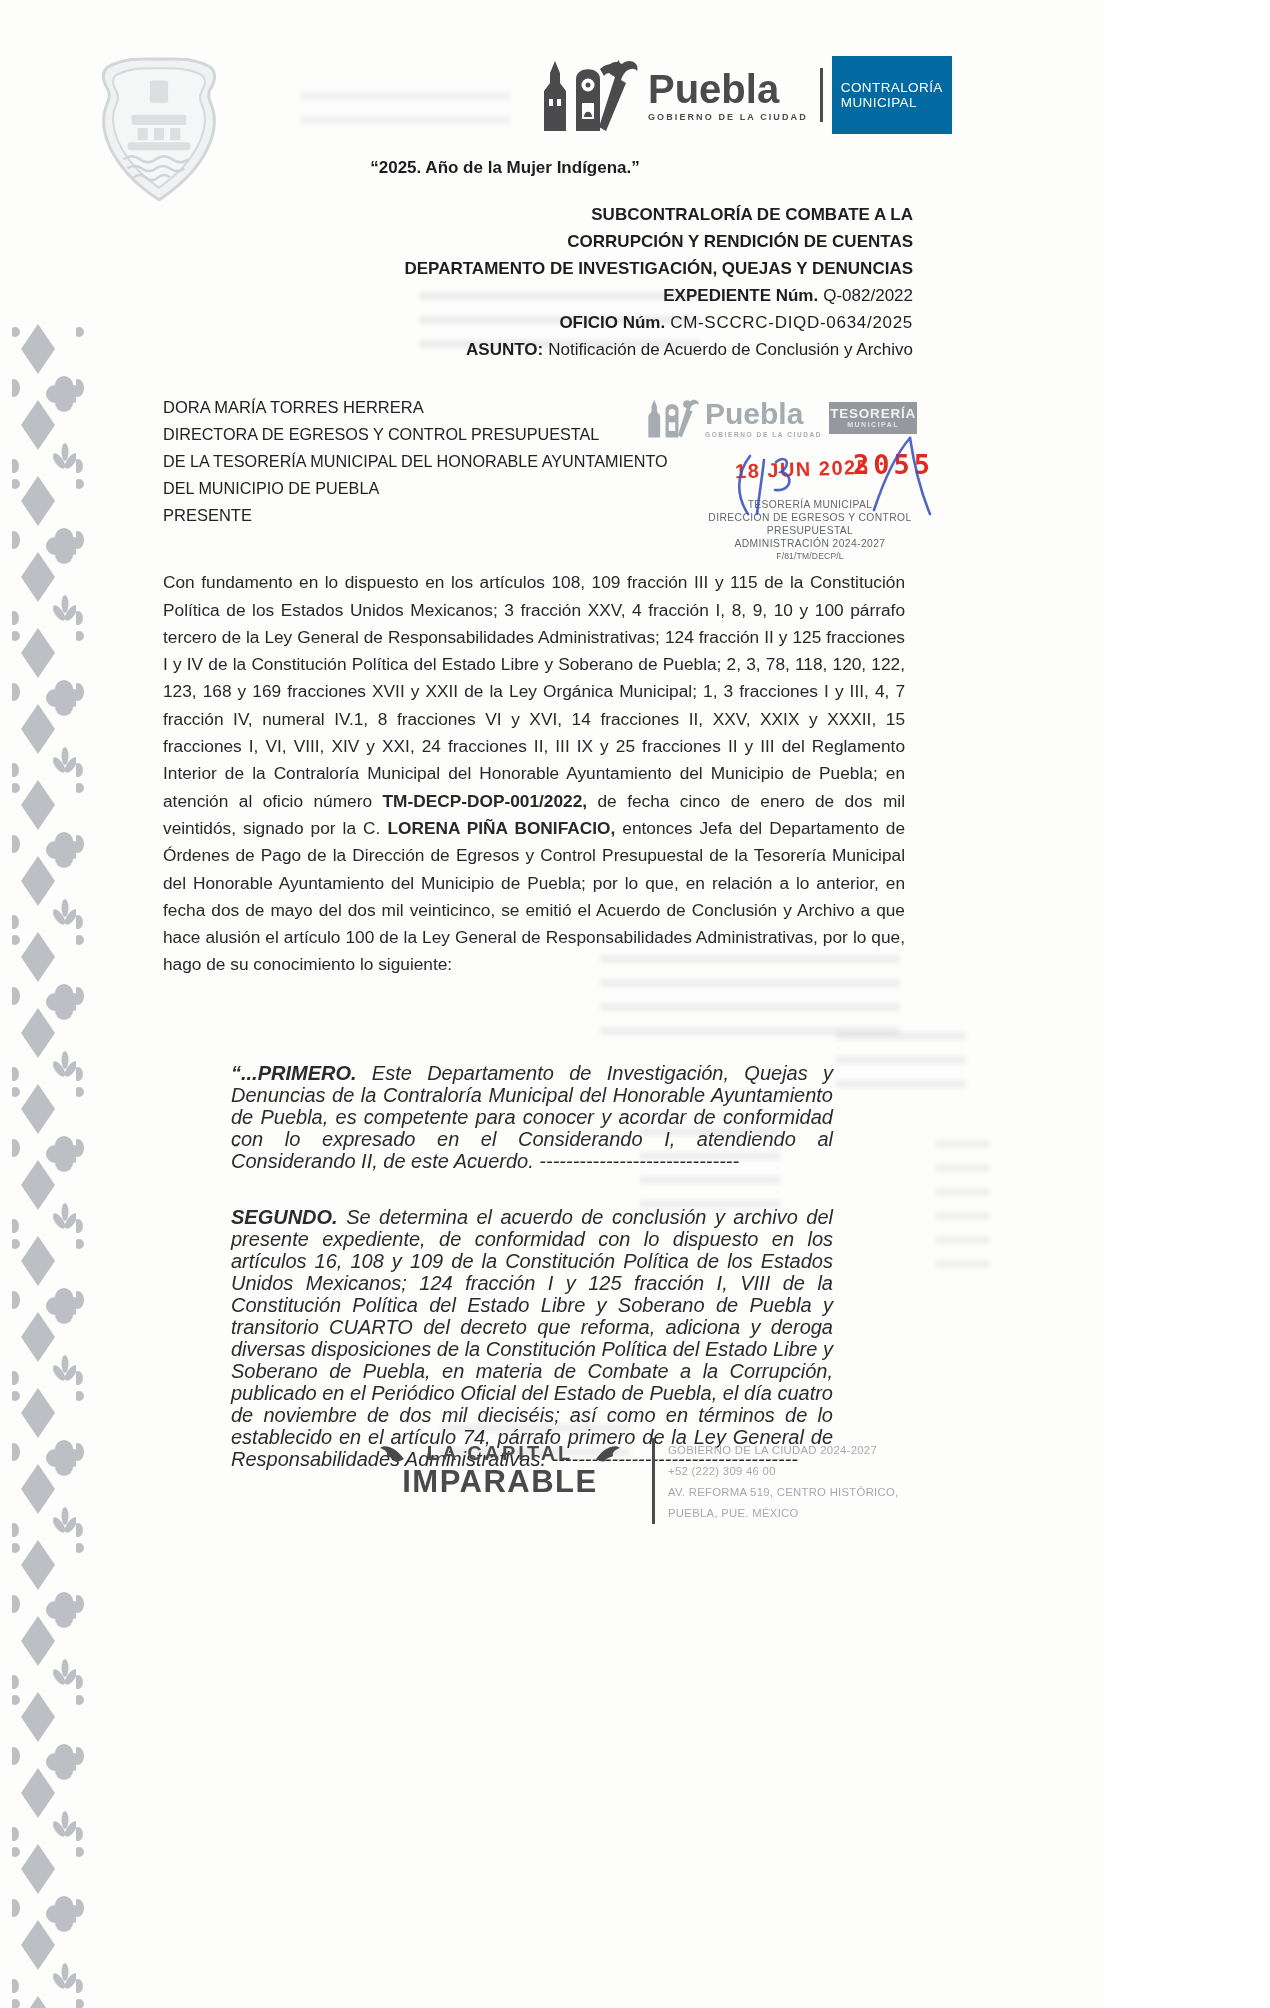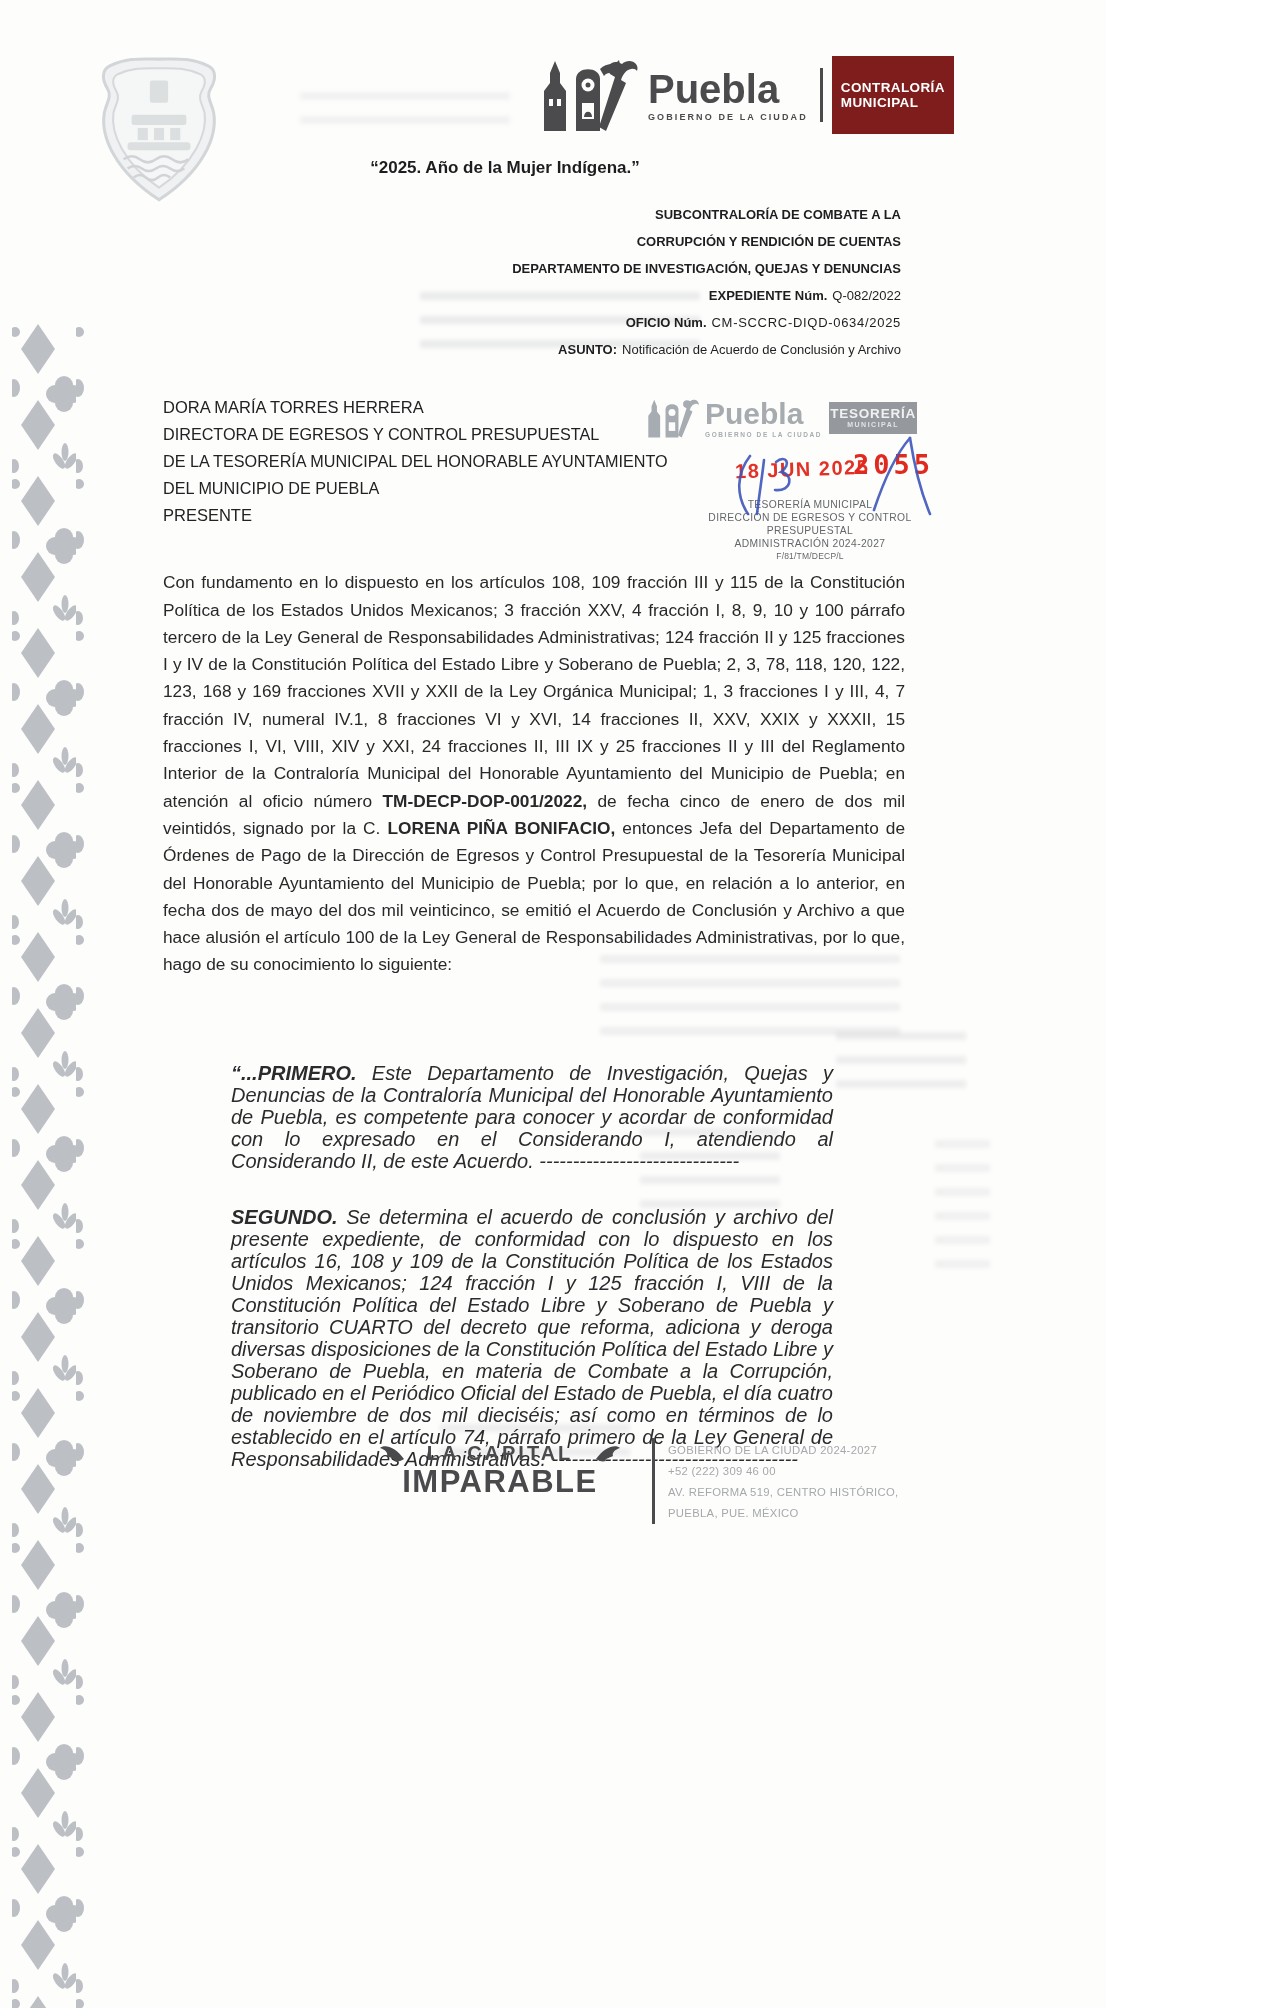--- a/index.html
+++ b/index.html
@@ -12,28 +12,28 @@
   
   .shield{position:absolute;left:93px;top:50px;z-index:1;opacity:.85;}
 
   
   .brandline{position:absolute;left:536px;top:55px;display:flex;align-items:center;z-index:2;}
   .landmarks{display:block;}
   .brandtext{margin-left:8px;display:flex;flex-direction:column;align-items:flex-start;}
   .brand{font-size:40px;font-weight:700;color:#4b4b4e;letter-spacing:0px;line-height:40px;}
   .brandsub{font-size:9px;font-weight:700;color:#4b4b4e;letter-spacing:2.1px;margin-top:3px;}
   .vline{width:3px;height:54px;background:#4b4b4e;margin:0 9px 0 12px;}
-  .badge{background:#7f1d1d;color:#ffffff;padding:24px 9px;font-weight:700;font-size:13.5px;
+  .badge{background:#0369a1;color:#ffffff;padding:24px 9px;font-weight:400;font-size:13.5px;
          line-height:15px;letter-spacing:.4px;}
 
   .motto{position:absolute;left:270px;top:158px;width:470px;text-align:center;
          font-size:17px;font-weight:700;color:#1d1d1f;z-index:2;}
 
-  .office{position:absolute;left:296px;width:605px;top:201px;text-align:right;
-          font-size:13px;line-height:27px;color:#1e1e20;z-index:2;}
+  .office{position:absolute;left:308px;width:605px;top:201px;text-align:right;
+          font-size:17px;line-height:27px;color:#1e1e20;z-index:2;}
   .ob-b{font-weight:700;}
   .val{font-weight:400;margin-left:5px;}
   .val-spaced{font-weight:400;letter-spacing:.7px;margin-left:5px;}
 
   .addressee{position:absolute;left:163px;top:394px;font-size:16.2px;line-height:27px;
              color:#222224;z-index:2;}
   .addr-b{font-weight:400;font-size:16.5px;}
 
   
   .stamp{position:absolute;left:640px;top:392px;width:340px;height:178px;z-index:3;}

